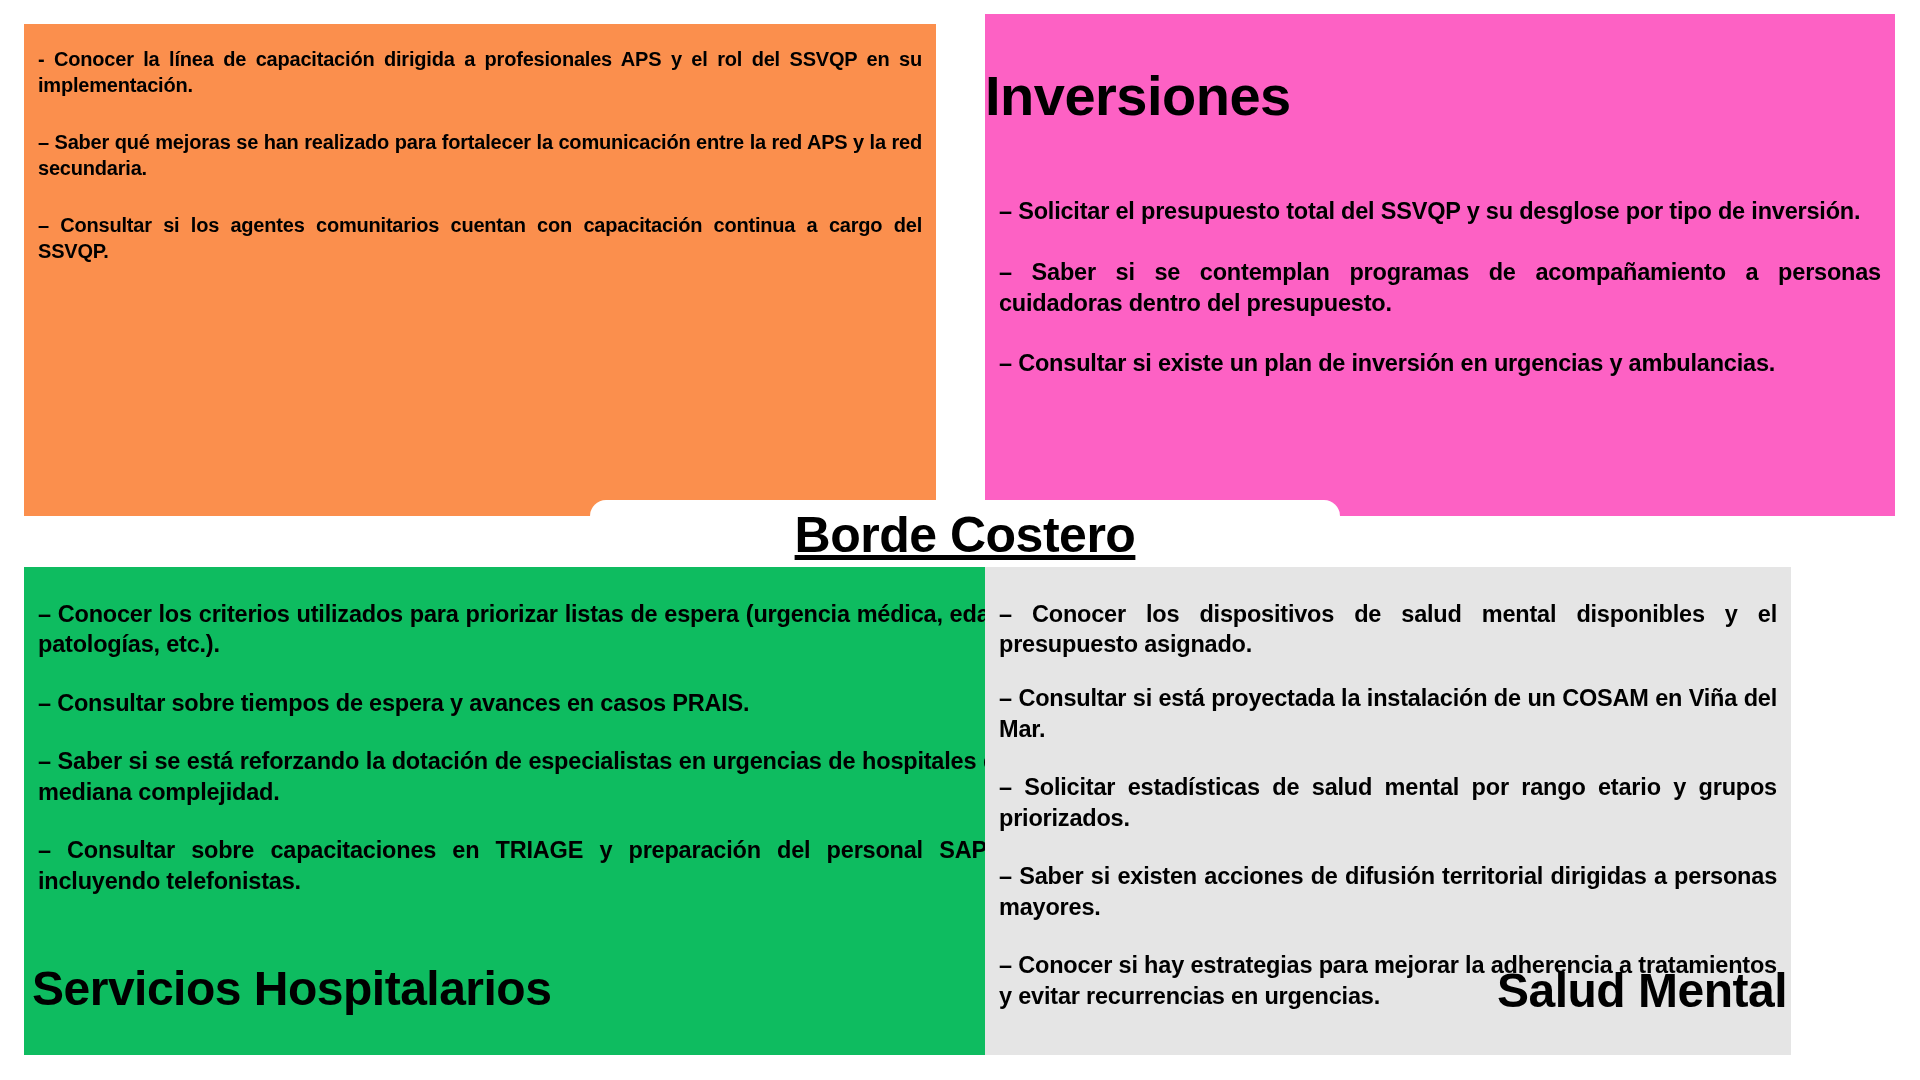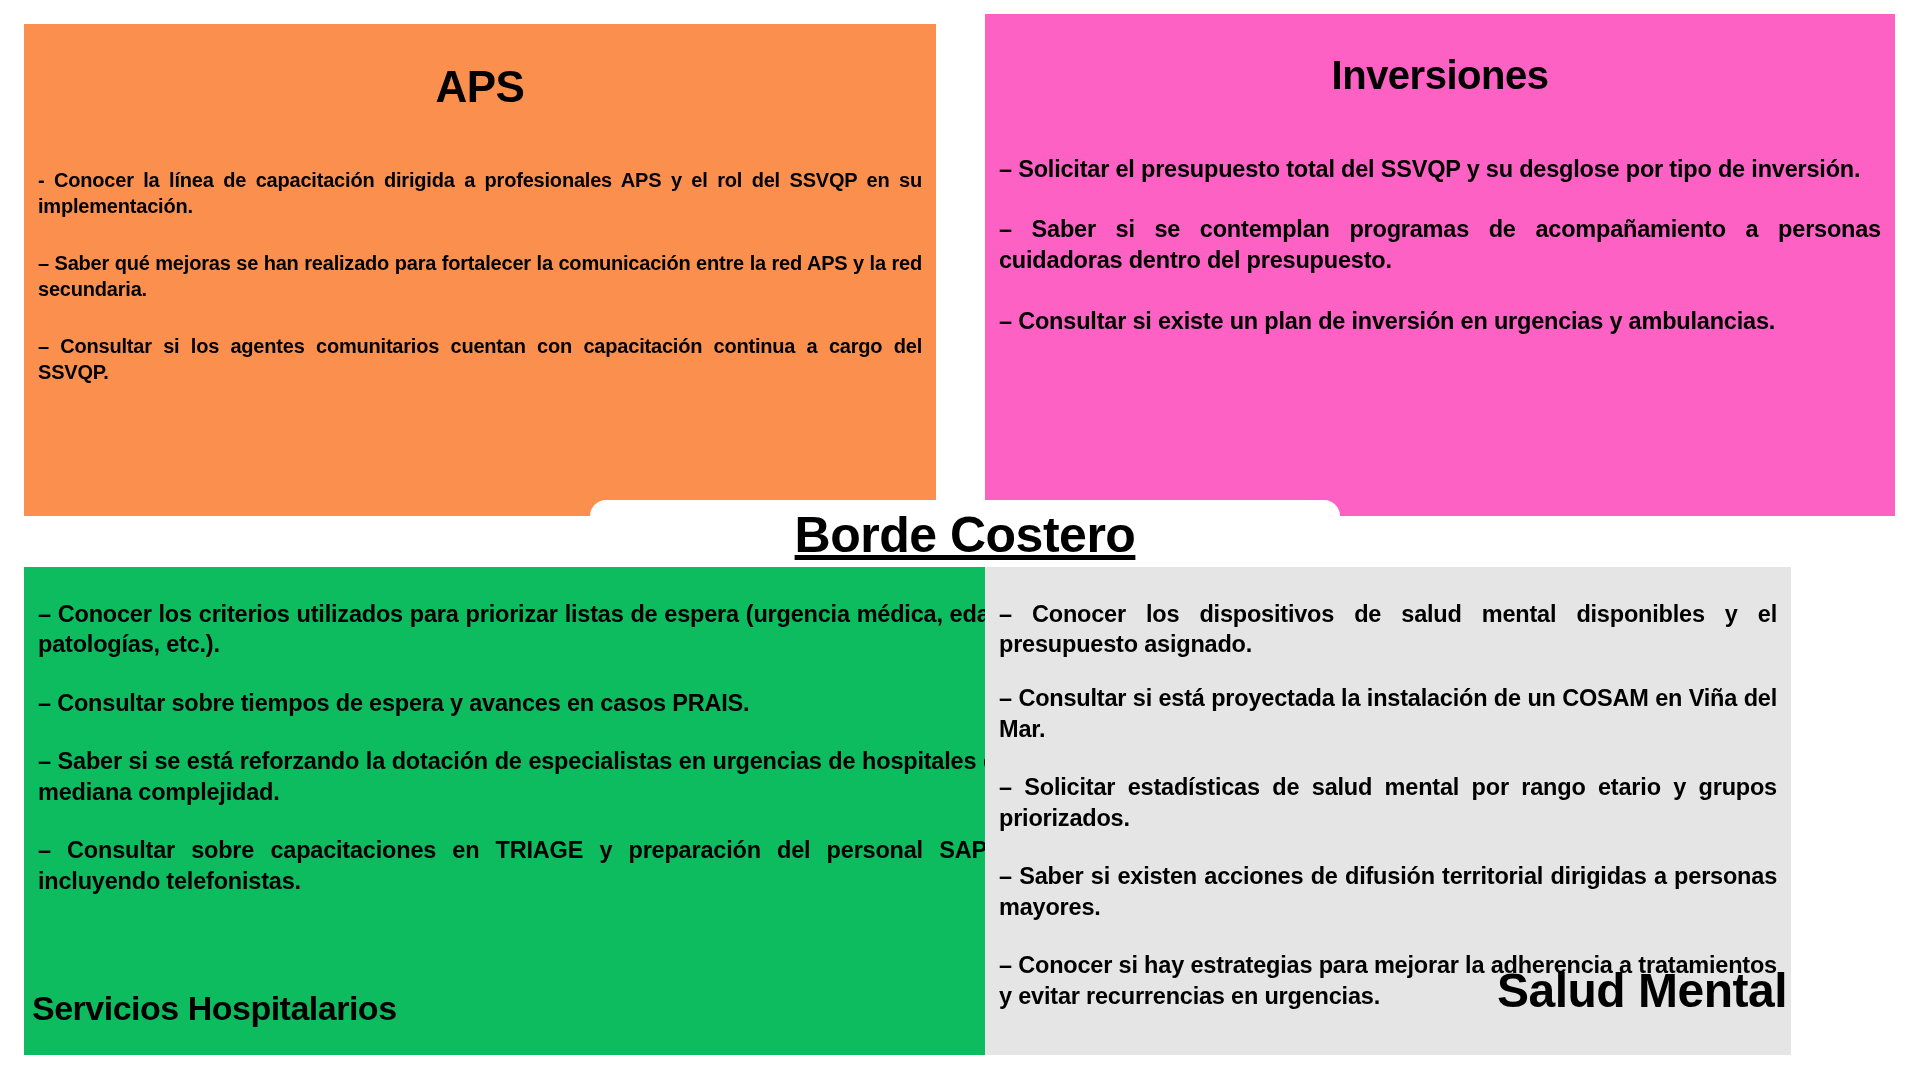--- a/index.html
+++ b/index.html
@@ -84,22 +84,22 @@
 
   
   #panel-inversiones {
     left: 985px;
     top: 14px;
     width: 910px;
     height: 502px;
     background: #fd61c4;
   }
   #panel-inversiones .panel-title {
-    text-align: center;
-    font-size: 40px;
+    text-align: left;
+    font-size: 56px;
     padding-top: 8px;
   }
   #panel-inversiones .bullets {
     padding: 2px 14px 0 14px;
   }
   #panel-inversiones .bullet {
     font-size: 23.5px;
     margin-bottom: 30px;
   }
 
@@ -116,21 +116,21 @@
   }
   #panel-servicios .bullet {
     font-size: 23.5px;
     margin-bottom: 28px;
   }
   #panel-servicios .panel-title {
     position: absolute;
     left: 8px;
     bottom: 2px;
     text-align: left;
-    font-size: 34px;
+    font-size: 48px;
   }
 
   
   #panel-salud {
     left: 985px;
     top: 567px;
     width: 806px;
     height: 488px;
     background: #e5e5e5;
   }
@@ -176,21 +176,20 @@
     white-space: nowrap;
   }
 </style>
 </head>
 <body>
 
 <div class="board">
 
   <section class="panel" id="panel-aps">
     <div class="panel-inner">
-      <h2 class="panel-title">APS</h2>
       <div class="bullets">
         <p class="bullet">- Conocer la línea de capacitación dirigida a profesionales APS y el rol del SSVQP en su implementación.</p>
         <p class="bullet">– Saber qué mejoras se han realizado para fortalecer la comunicación entre la red APS y la red secundaria.</p>
         <p class="bullet">– Consultar si los agentes comunitarios cuentan con capacitación continua a cargo del SSVQP.</p>
       </div>
     </div>
   </section>
 
   <section class="panel" id="panel-inversiones">
     <div class="panel-inner">

